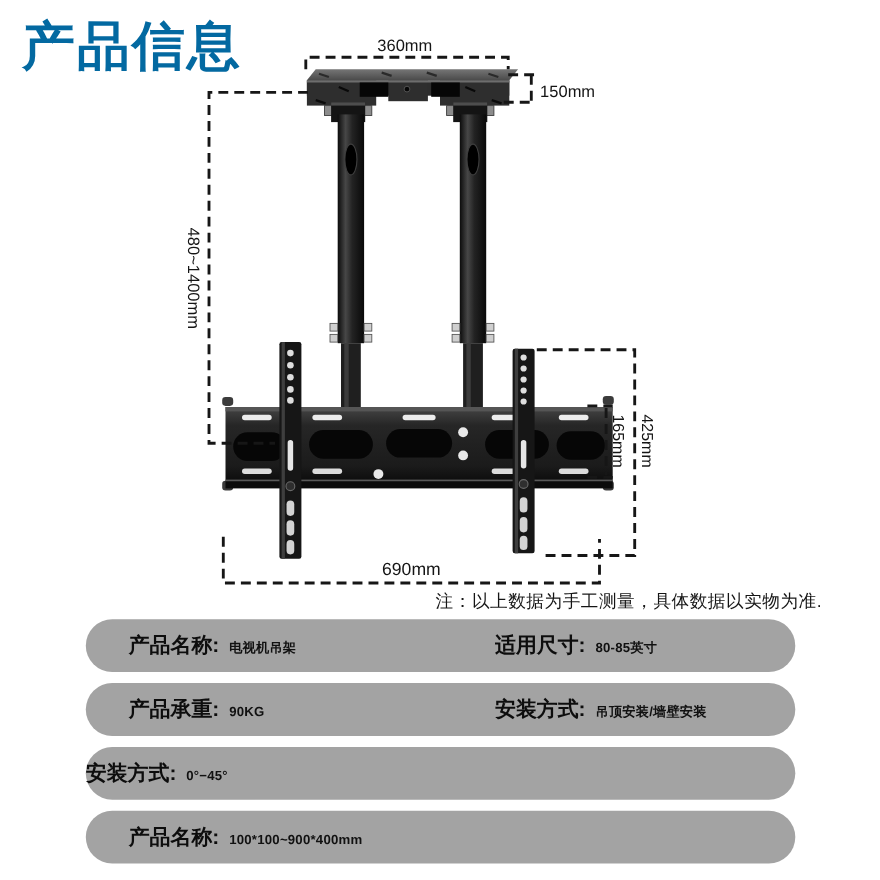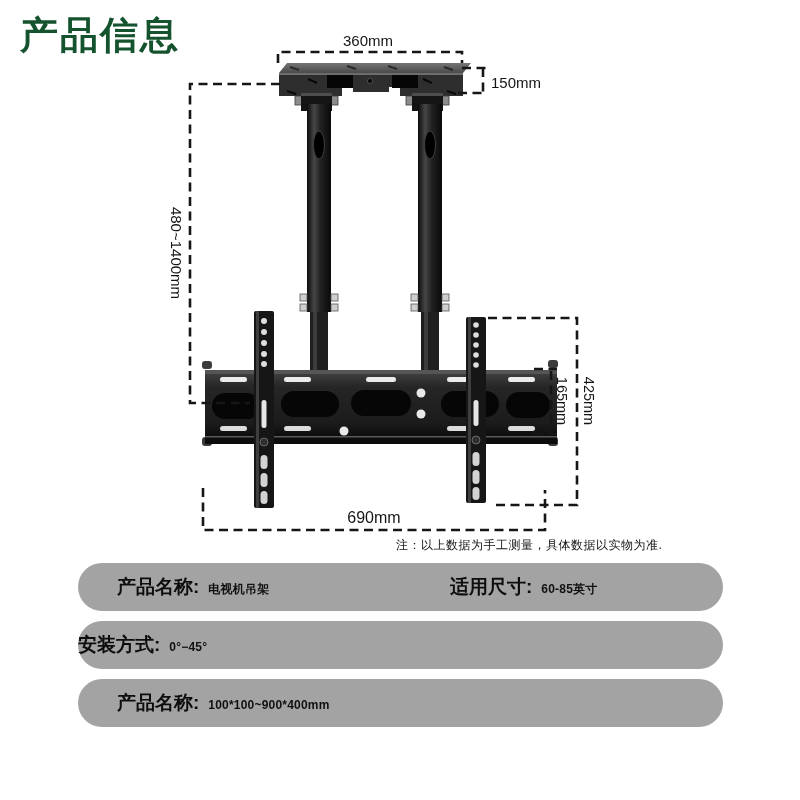--- a/index.html
+++ b/index.html
@@ -2,27 +2,27 @@
 <html><head>
 <meta charset="utf-8">
 <style>
   html,body{margin:0;padding:0;}
   body{
     width:800px;height:800px;position:relative;background:#ffffff;
     font-family:"Liberation Sans", sans-serif;color:#111;overflow:hidden;
   }
   .page-title{
     position:absolute;left:20px;top:10px;margin:0;
-    font-size:38px;font-weight:800;letter-spacing:2px;color:#14532d;
+    font-size:48px;font-weight:800;letter-spacing:2px;color:#0369a1;
   }
   .diagram-svg{position:absolute;left:0;top:0;}
   .dim-text{font-size:15px;fill:#151515;font-family:"Liberation Sans",sans-serif;}
   .dim-text-sm{font-size:14.5px;fill:#151515;font-family:"Liberation Sans",sans-serif;}
   .note-line{
-    position:absolute;left:396px;top:537px;font-size:12px;color:#151515;
+    position:absolute;left:396px;top:537px;font-size:16px;color:#151515;
     white-space:nowrap;letter-spacing:0.5px;
   }
   .spec-table{position:absolute;left:78px;top:563px;width:645px;}
   .spec-row{
     height:48px;margin-bottom:10px;background:#a3a3a3;border-radius:26px;
     display:flex;align-items:center;
   }
   .spec-cell{display:flex;align-items:baseline;}
   .spec-cell.left{width:333px;padding-left:39px;flex:none;}
   .spec-cell.right{flex:1;}
@@ -186,21 +186,31 @@
 <div class="note-line">注：以上数据为手工测量，具体数据以实物为准.</div>
 
 <div class="spec-table">
   <div class="spec-row">
     <div class="spec-cell left">
       <span class="spec-label">产品名称:</span>
       <span class="spec-value">电视机吊架</span>
     </div>
     <div class="spec-cell right">
       <span class="spec-label">适用尺寸:</span>
-      <span class="spec-value">60-85英寸</span>
+      <span class="spec-value">80-85英寸</span>
+    </div>
+  </div>
+  <div class="spec-row">
+    <div class="spec-cell left">
+      <span class="spec-label">产品承重:</span>
+      <span class="spec-value">90KG</span>
+    </div>
+    <div class="spec-cell right">
+      <span class="spec-label">安装方式:</span>
+      <span class="spec-value">吊顶安装/墙壁安装</span>
     </div>
   </div>
   <div class="spec-row">
     <div class="spec-cell right">
       <span class="spec-label">安装方式:</span>
       <span class="spec-value">0°−45°</span>
     </div>
   </div>
   <div class="spec-row">
     <div class="spec-cell left">

